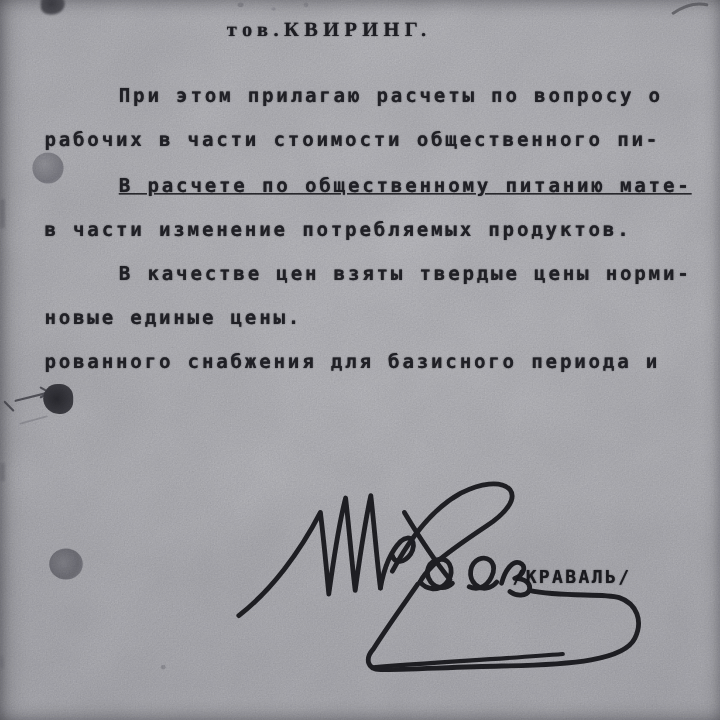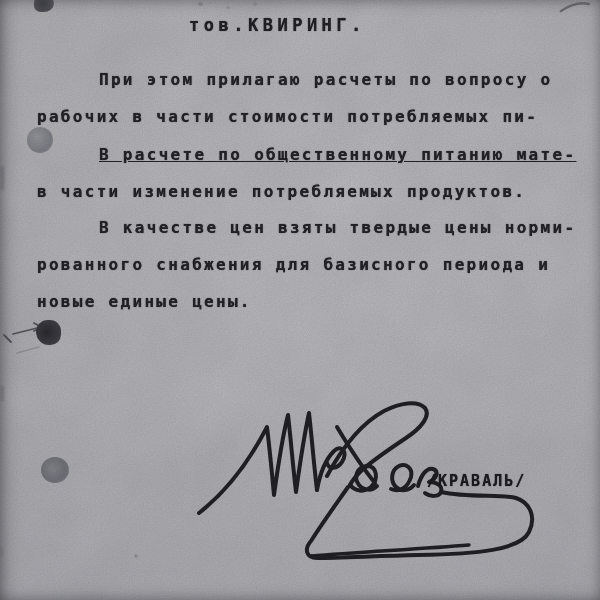--- a/index.html
+++ b/index.html
@@ -20,21 +20,21 @@
   }
   .grain{position:absolute;inset:0;pointer-events:none;mix-blend-mode:multiply;}
   .grain .fine{opacity:.26;}
   .grain .blotch{opacity:.14;}
 
   
   .salutation{
     position:absolute;left:189px;top:15px;
     font-size:17px;font-weight:bold;letter-spacing:4.5px;
     color:#232329;text-shadow:0 0 1px rgba(28,28,34,.9);
-    filter:blur(.3px);white-space:nowrap;
+    filter:blur(.3px);white-space:nowrap;font-family:Liberation Serif, serif;
   }
   .body-text{
     position:absolute;left:37px;top:62px;right:4px;
     font-size:16px;font-weight:bold;letter-spacing:2.3px;
     color:#26262c;text-shadow:0 0 1px rgba(30,30,36,.85);
     filter:blur(.3px);
   }
   .tline{height:36.6px;line-height:36.6px;white-space:nowrap;}
   .indent{padding-left:62px;}
   .gap{margin-top:2px;text-decoration:underline;}
@@ -68,26 +68,26 @@
 </style>
 </head>
 <body>
 
 <div class="paper">
 
   <div class="salutation">тов.КВИРИНГ.</div>
 
   <div class="body-text">
     <div class="tline indent">При этом прилагаю расчеты по вопросу о</div>
-    <div class="tline">рабочих в части стоимости потребляемых пи-</div>
+    <div class="tline">рабочих в части стоимости общественного пи-</div>
     <div class="tline indent gap">В расчете по общественному питанию мате-</div>
     <div class="tline">в части изменение потребляемых продуктов.</div>
     <div class="tline indent">В качестве цен взяты твердые цены норми-</div>
+    <div class="tline">новые единые цены.</div>
     <div class="tline">рованного снабжения для базисного периода и</div>
-    <div class="tline">новые единые цены.</div>
   </div>
 
   <div class="typed-name">/КРАВАЛЬ/</div>
 
   <svg class="sig" width="600" height="600" viewBox="0 0 600 600">
     <g fill="none" stroke="#1b1b20" stroke-width="4" stroke-linecap="round" stroke-linejoin="round" opacity="0.95">
 
       <path d="M199,513 C226,492 250,460 267,427 C270,452 272,473 274,495
                C278,466 282,438 288,415 C291,441 293,467 296,492
                C300,463 304,436 309,413 C312,439 314,466 317,490"></path>

